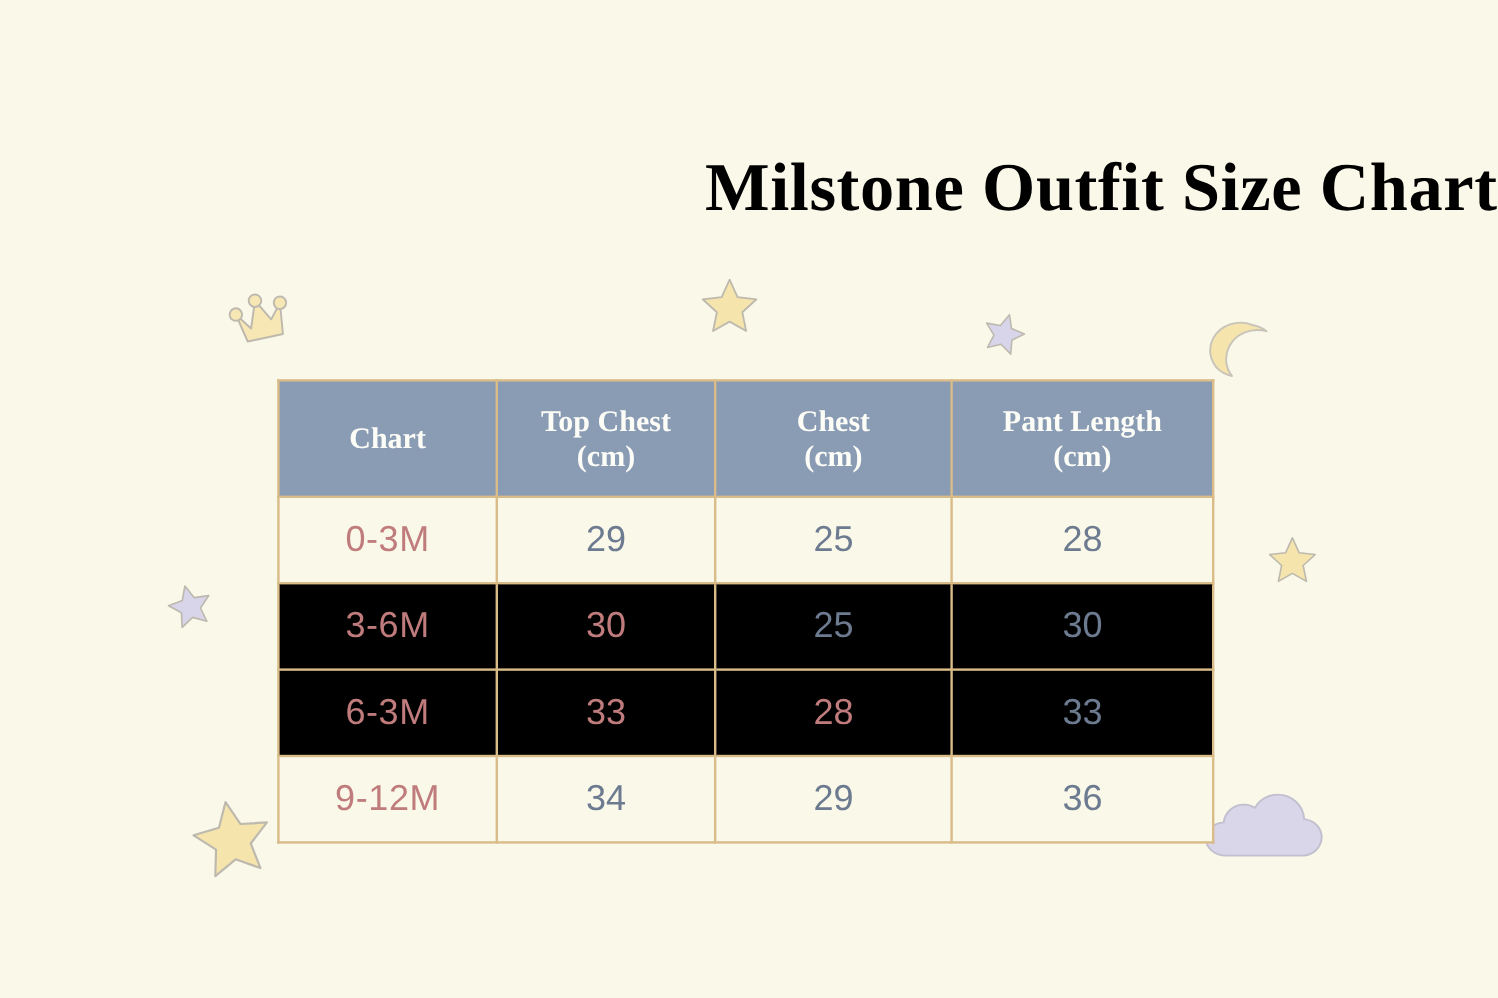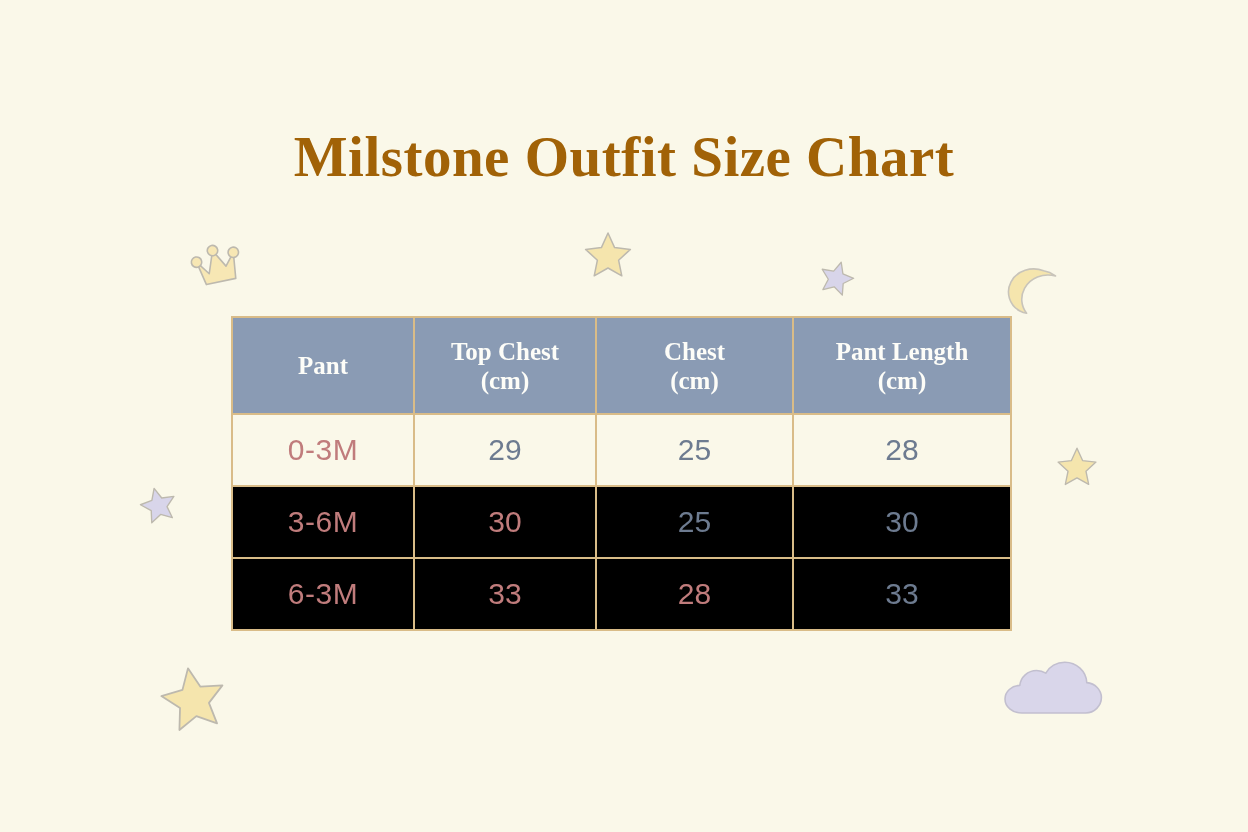--- a/index.html
+++ b/index.html
@@ -21,25 +21,25 @@
     height: 832px;
     background: #faf8e9;
   }
 
   
   #page-title {
     position: absolute;
     left: 0;
     top: 124px;
     width: 1248px;
-    text-align: center;
+    text-align: right;
     font-family: "Liberation Serif", "DejaVu Serif", serif;
     font-size: 57px;
     font-weight: 700;
-    color: #a16207;
+    color: #000000;
     letter-spacing: 0.5px;
     white-space: nowrap;
   }
 
   
   #size-table {
     position: absolute;
     left: 231px;
     top: 316px;
     width: 779px;
@@ -150,21 +150,21 @@
   <table id="size-table">
     <colgroup>
       <col class="c-size">
         <col class="c-top">
         <col class="c-chest">
         <col class="c-pant">
     </colgroup>
     <thead>
       <tr>
         <th>
-          <span>Pant</span>
+          <span>Chart</span>
         </th>
         <th>
           <span>Top Chest</span>
           <span class="hdr-line2">(cm)</span>
         </th>
         <th>
           <span>Chest</span>
           <span class="hdr-line2">(cm)</span>
         </th>
         <th>
@@ -185,16 +185,22 @@
         <td class="accent">30</td>
         <td>25</td>
         <td>30</td>
       </tr>
       <tr class="row-pink">
         <td class="size-cell">6-3M</td>
         <td class="accent">33</td>
         <td class="accent">28</td>
         <td>33</td>
       </tr>
+      <tr class="row-cream">
+        <td class="size-cell">9-12M</td>
+        <td>34</td>
+        <td>29</td>
+        <td>36</td>
+      </tr>
     </tbody>
   </table>
 
 </div>
 
 </body></html>

